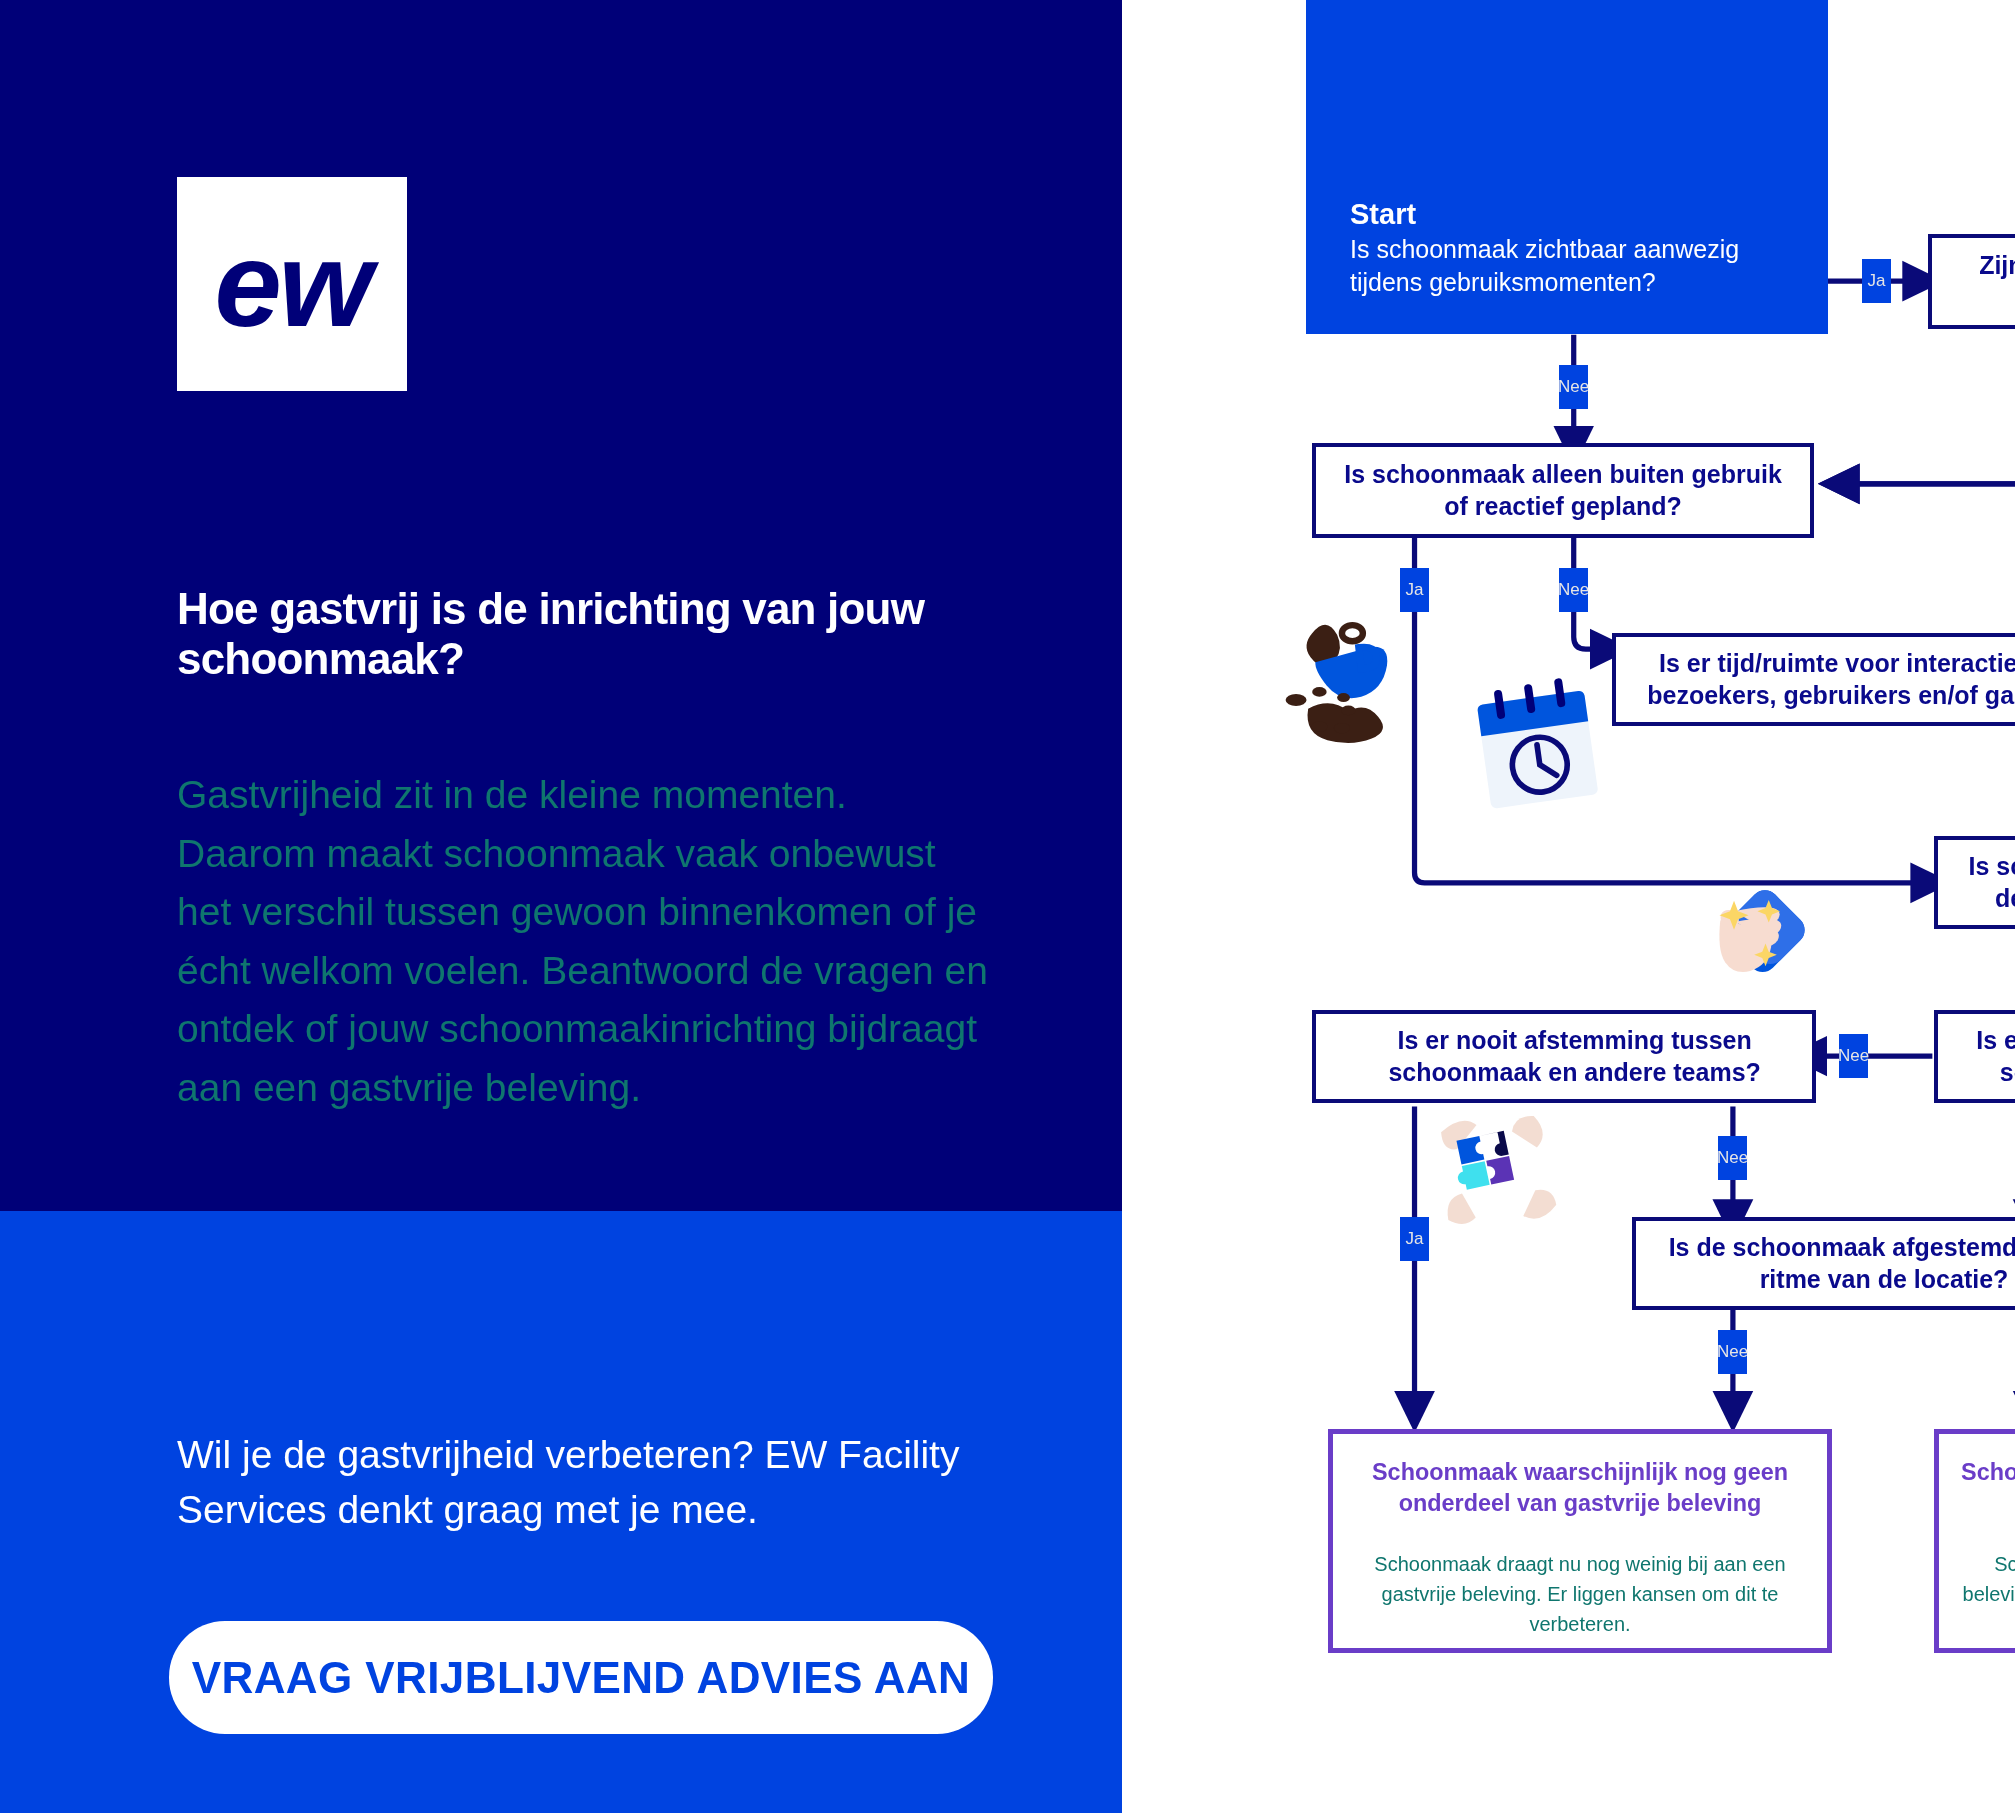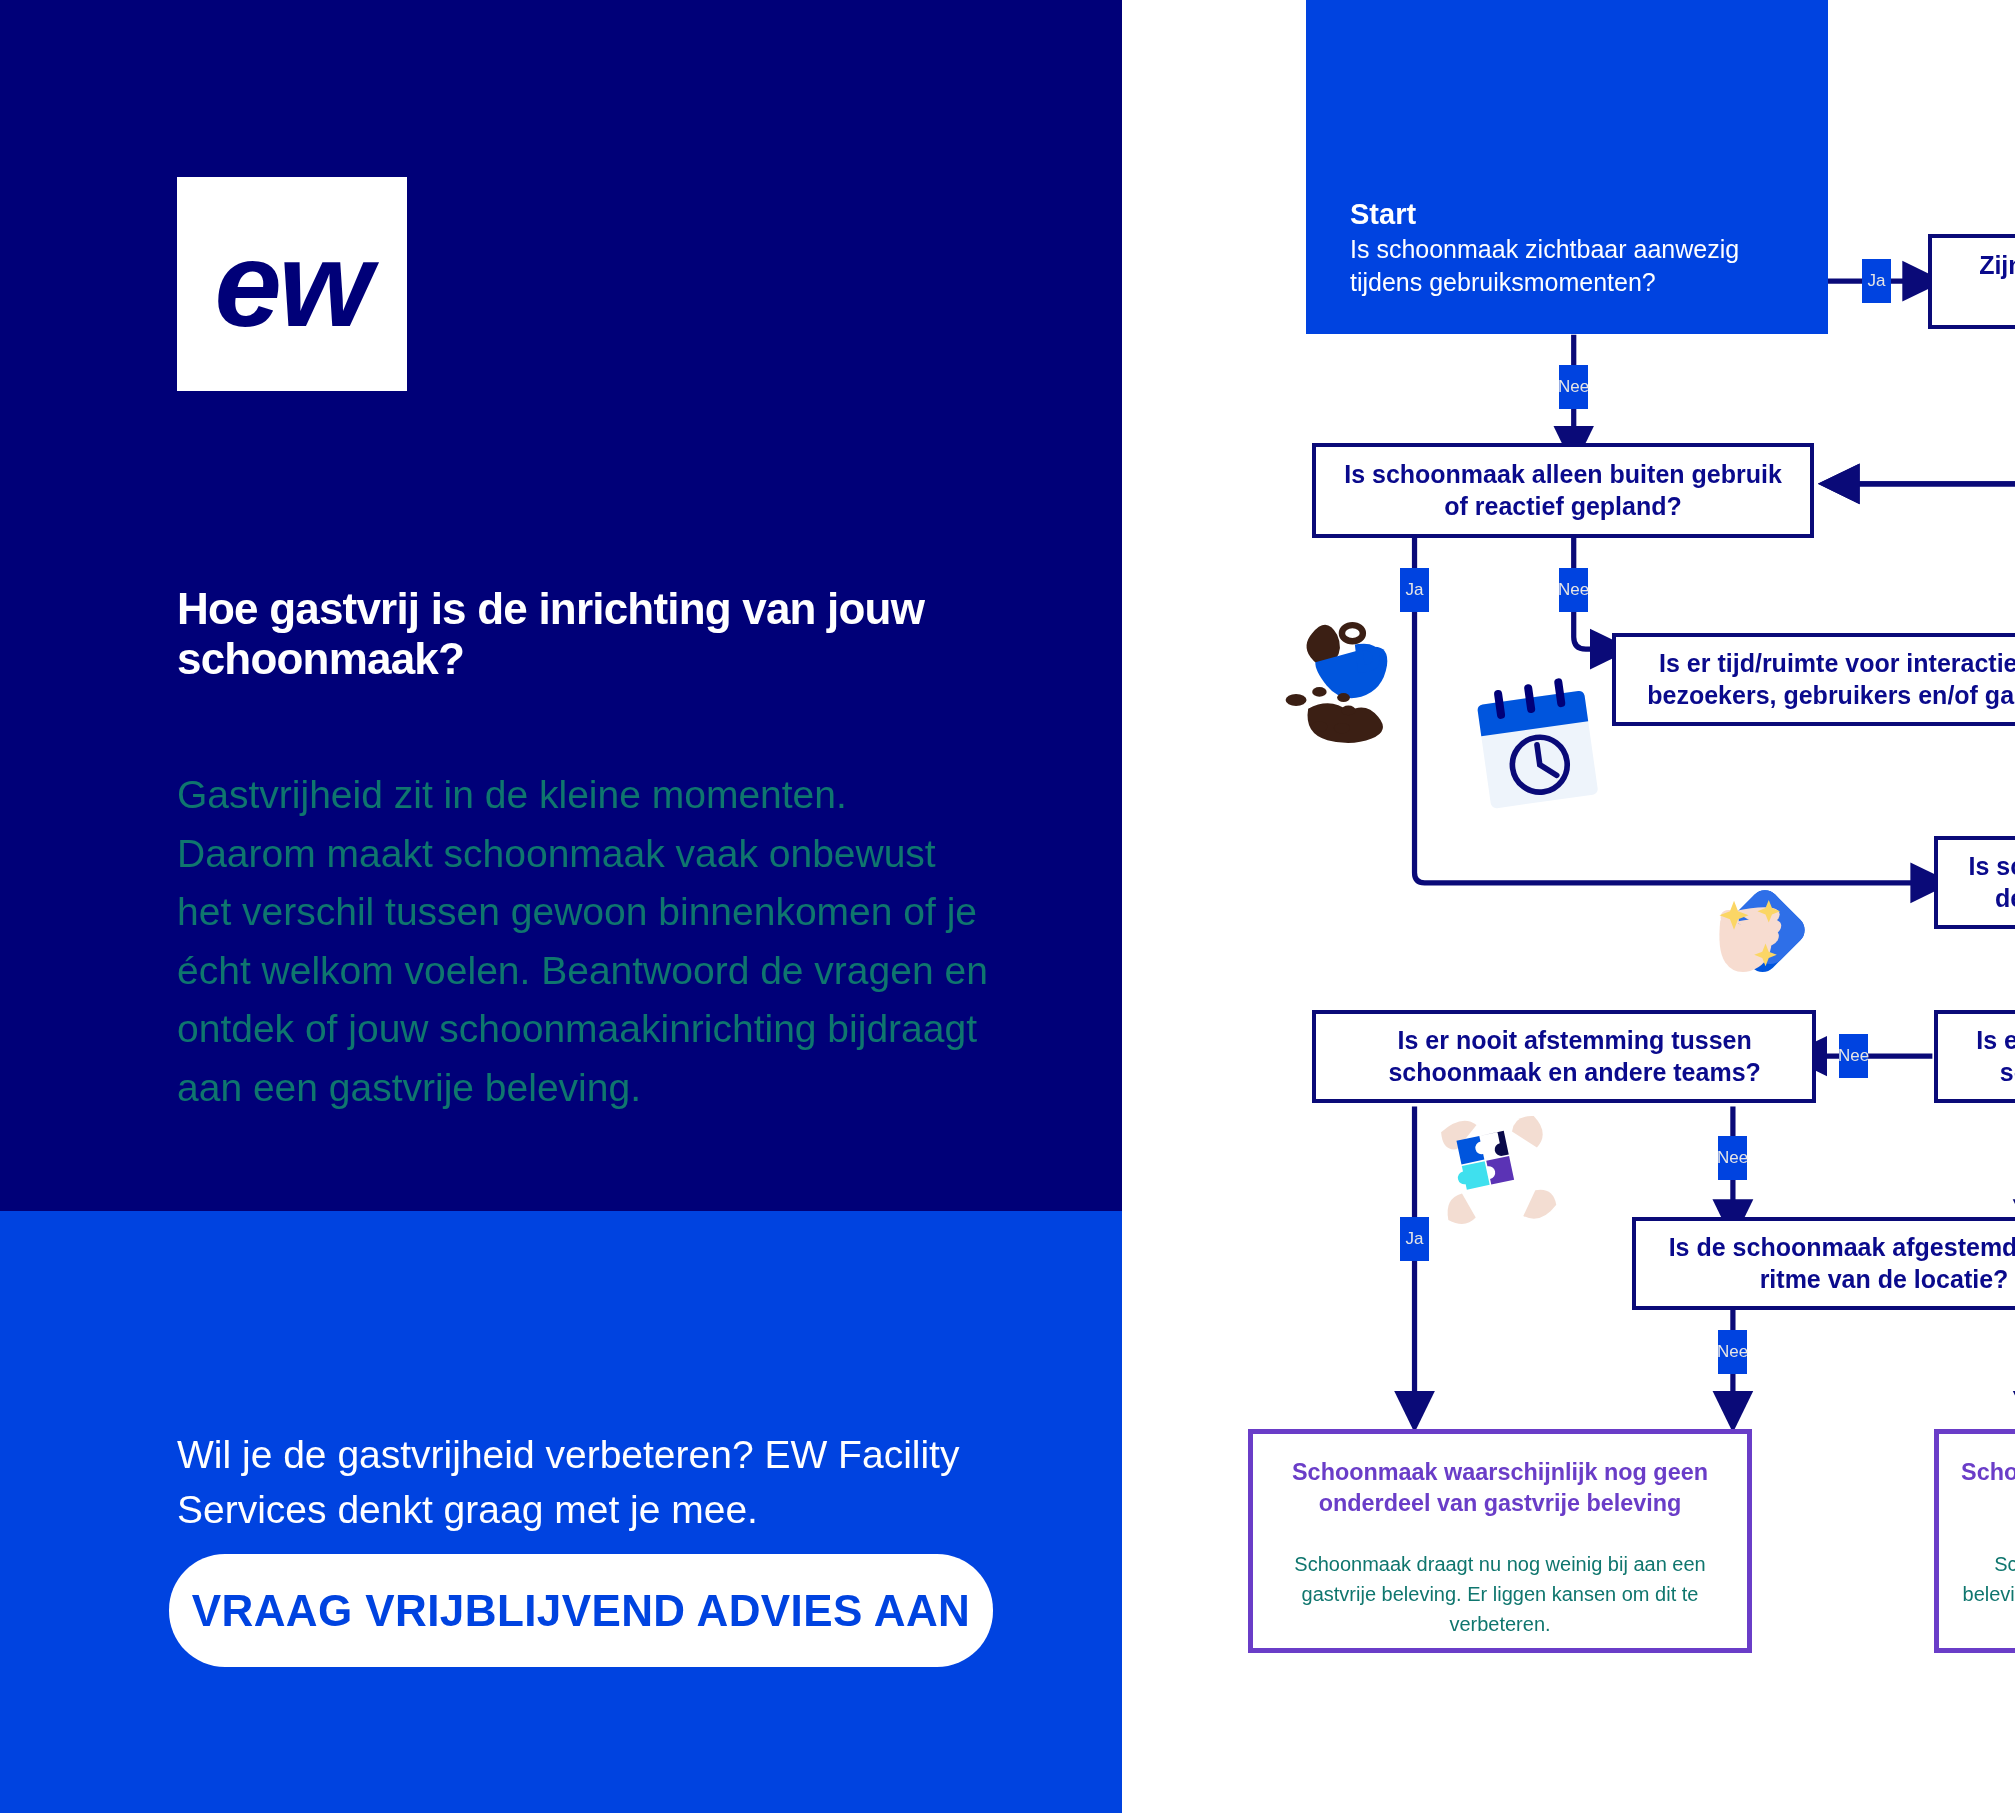--- a/index.html
+++ b/index.html
@@ -16,21 +16,21 @@
   #logo-text{font-size:121px;font-weight:700;font-style:italic;color:#000078;
              letter-spacing:-3.2px;line-height:1;font-family:"Liberation Sans",sans-serif;}
 
   #headline{position:absolute;left:177px;top:584px;width:826px;color:#fff;
             font-size:44px;font-weight:700;line-height:1.14;letter-spacing:-0.8px;}
   #intro{position:absolute;left:177px;top:766px;width:814px;color:#0f766e;
          font-size:39px;font-weight:400;line-height:1.5;}
 
   #cta-lines{position:absolute;left:177px;top:1427px;width:846px;color:#fff;
              font-size:39px;font-weight:400;line-height:1.42;}
-  #cta-button{position:absolute;left:169px;top:1554px;width:824px;height:113px;
+  #cta-button{position:absolute;left:169px;top:1621px;width:824px;height:113px;
               background:#ffffff;border-radius:56px;display:flex;align-items:center;
               justify-content:center;}
   #cta-button span{color:#0043E0;font-size:44px;font-weight:700;letter-spacing:0.4px;}
 
   
   #flow{position:absolute;left:0;top:0;width:3224px;height:1814px;}
   #flow svg{position:absolute;left:0;top:0;}
 
   .node{position:absolute;box-sizing:border-box;display:flex;align-items:center;
         justify-content:center;text-align:center;}
@@ -224,21 +224,21 @@
   </div>
 
   <div class="node q-node" style="left:1934px;top:1010px;width:504px;height:93px;">
     <span>Is er regelmatig afstemming tussen schoonmaak en andere teams?</span>
   </div>
 
   <div class="node q-node" style="left:1632px;top:1217px;width:504px;height:93px;">
     <span>Is de schoonmaak afgestemd op het ritme van de locatie?</span>
   </div>
 
-  <div class="node res-node" style="left:1248px;top:1429px;width:504px;height:224px;">
+  <div class="node res-node" style="left:1328px;top:1429px;width:504px;height:224px;">
     <div class="res-title">Schoonmaak waarschijnlijk nog geen onderdeel van gastvrije beleving</div>
     <div class="res-body">Schoonmaak draagt nu nog weinig bij aan een gastvrije beleving. Er liggen kansen om dit te verbeteren.</div>
   </div>
 
   <div class="node res-node" style="left:1934px;top:1429px;width:504px;height:224px;">
     <div class="res-title">Schoonmaak is waarschijnlijk onderdeel van gastvrije beleving</div>
     <div class="res-body">Schoonmaak draagt al bij aan een gastvrije beleving. Ga je nog een stapje extra zetten om het naar een hoger niveau te tillen?</div>
   </div>
 
   <div class="lbl h" style="left:1862px;top:259px;">Ja</div>

